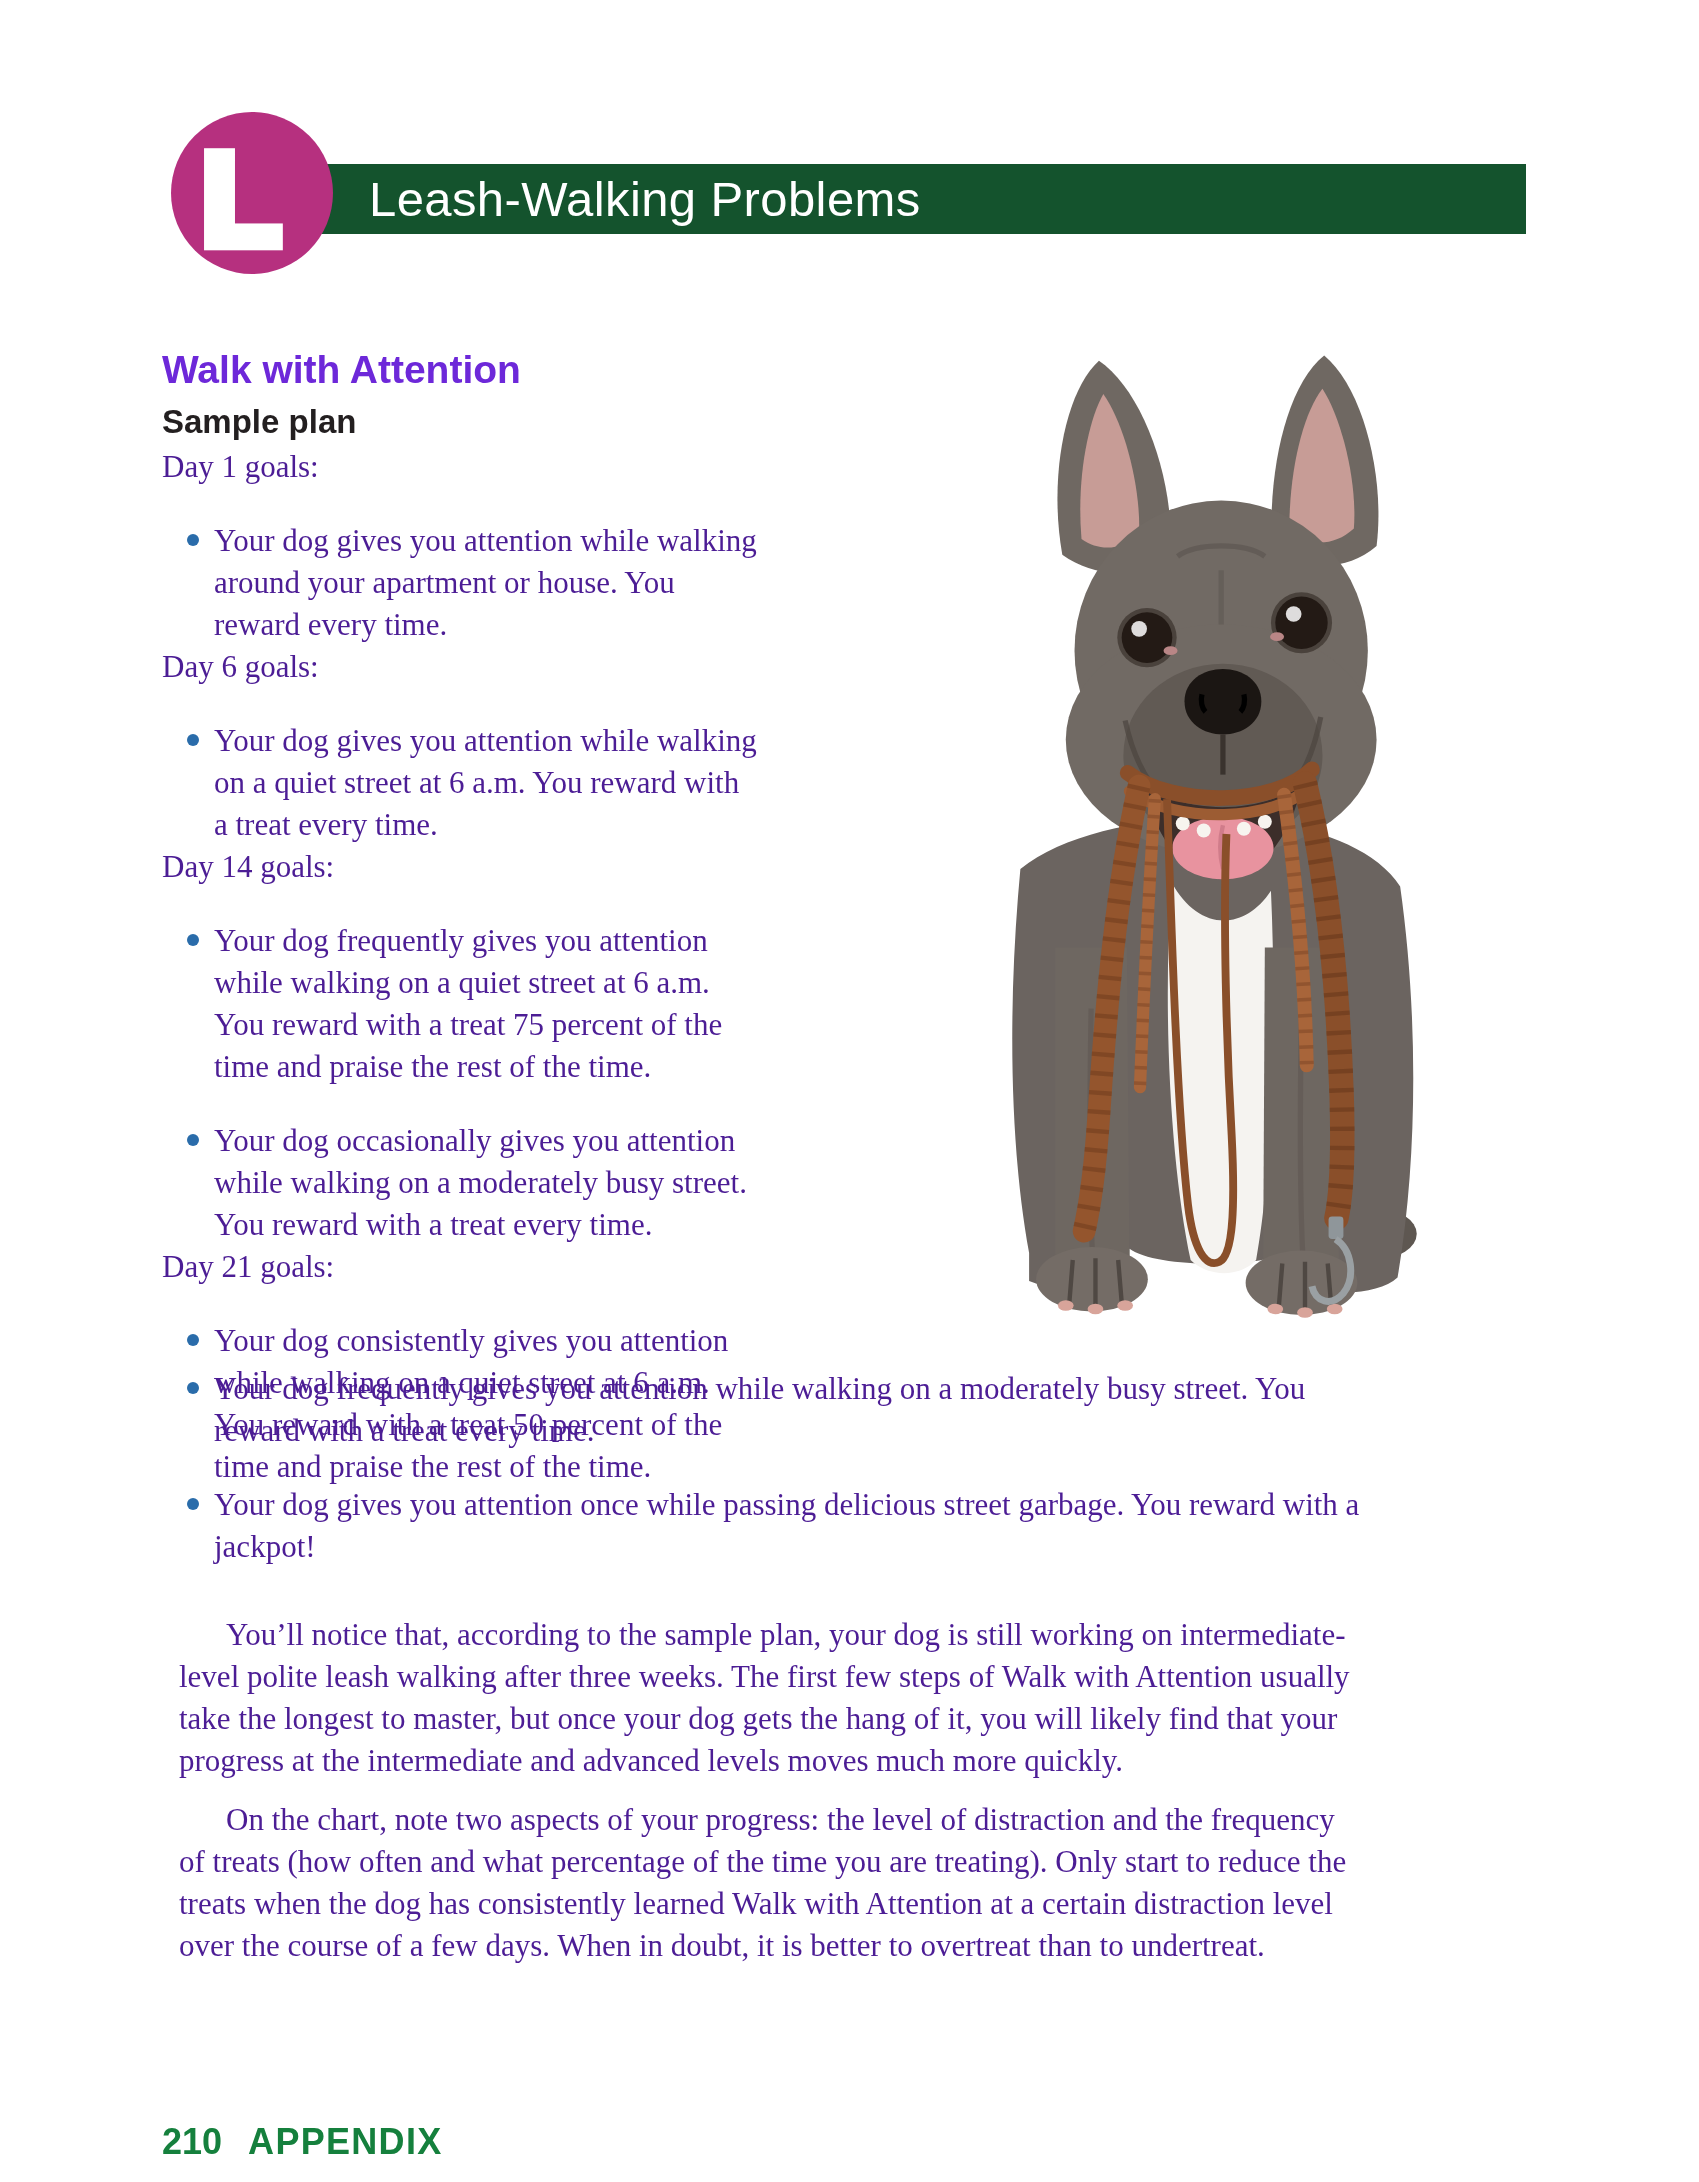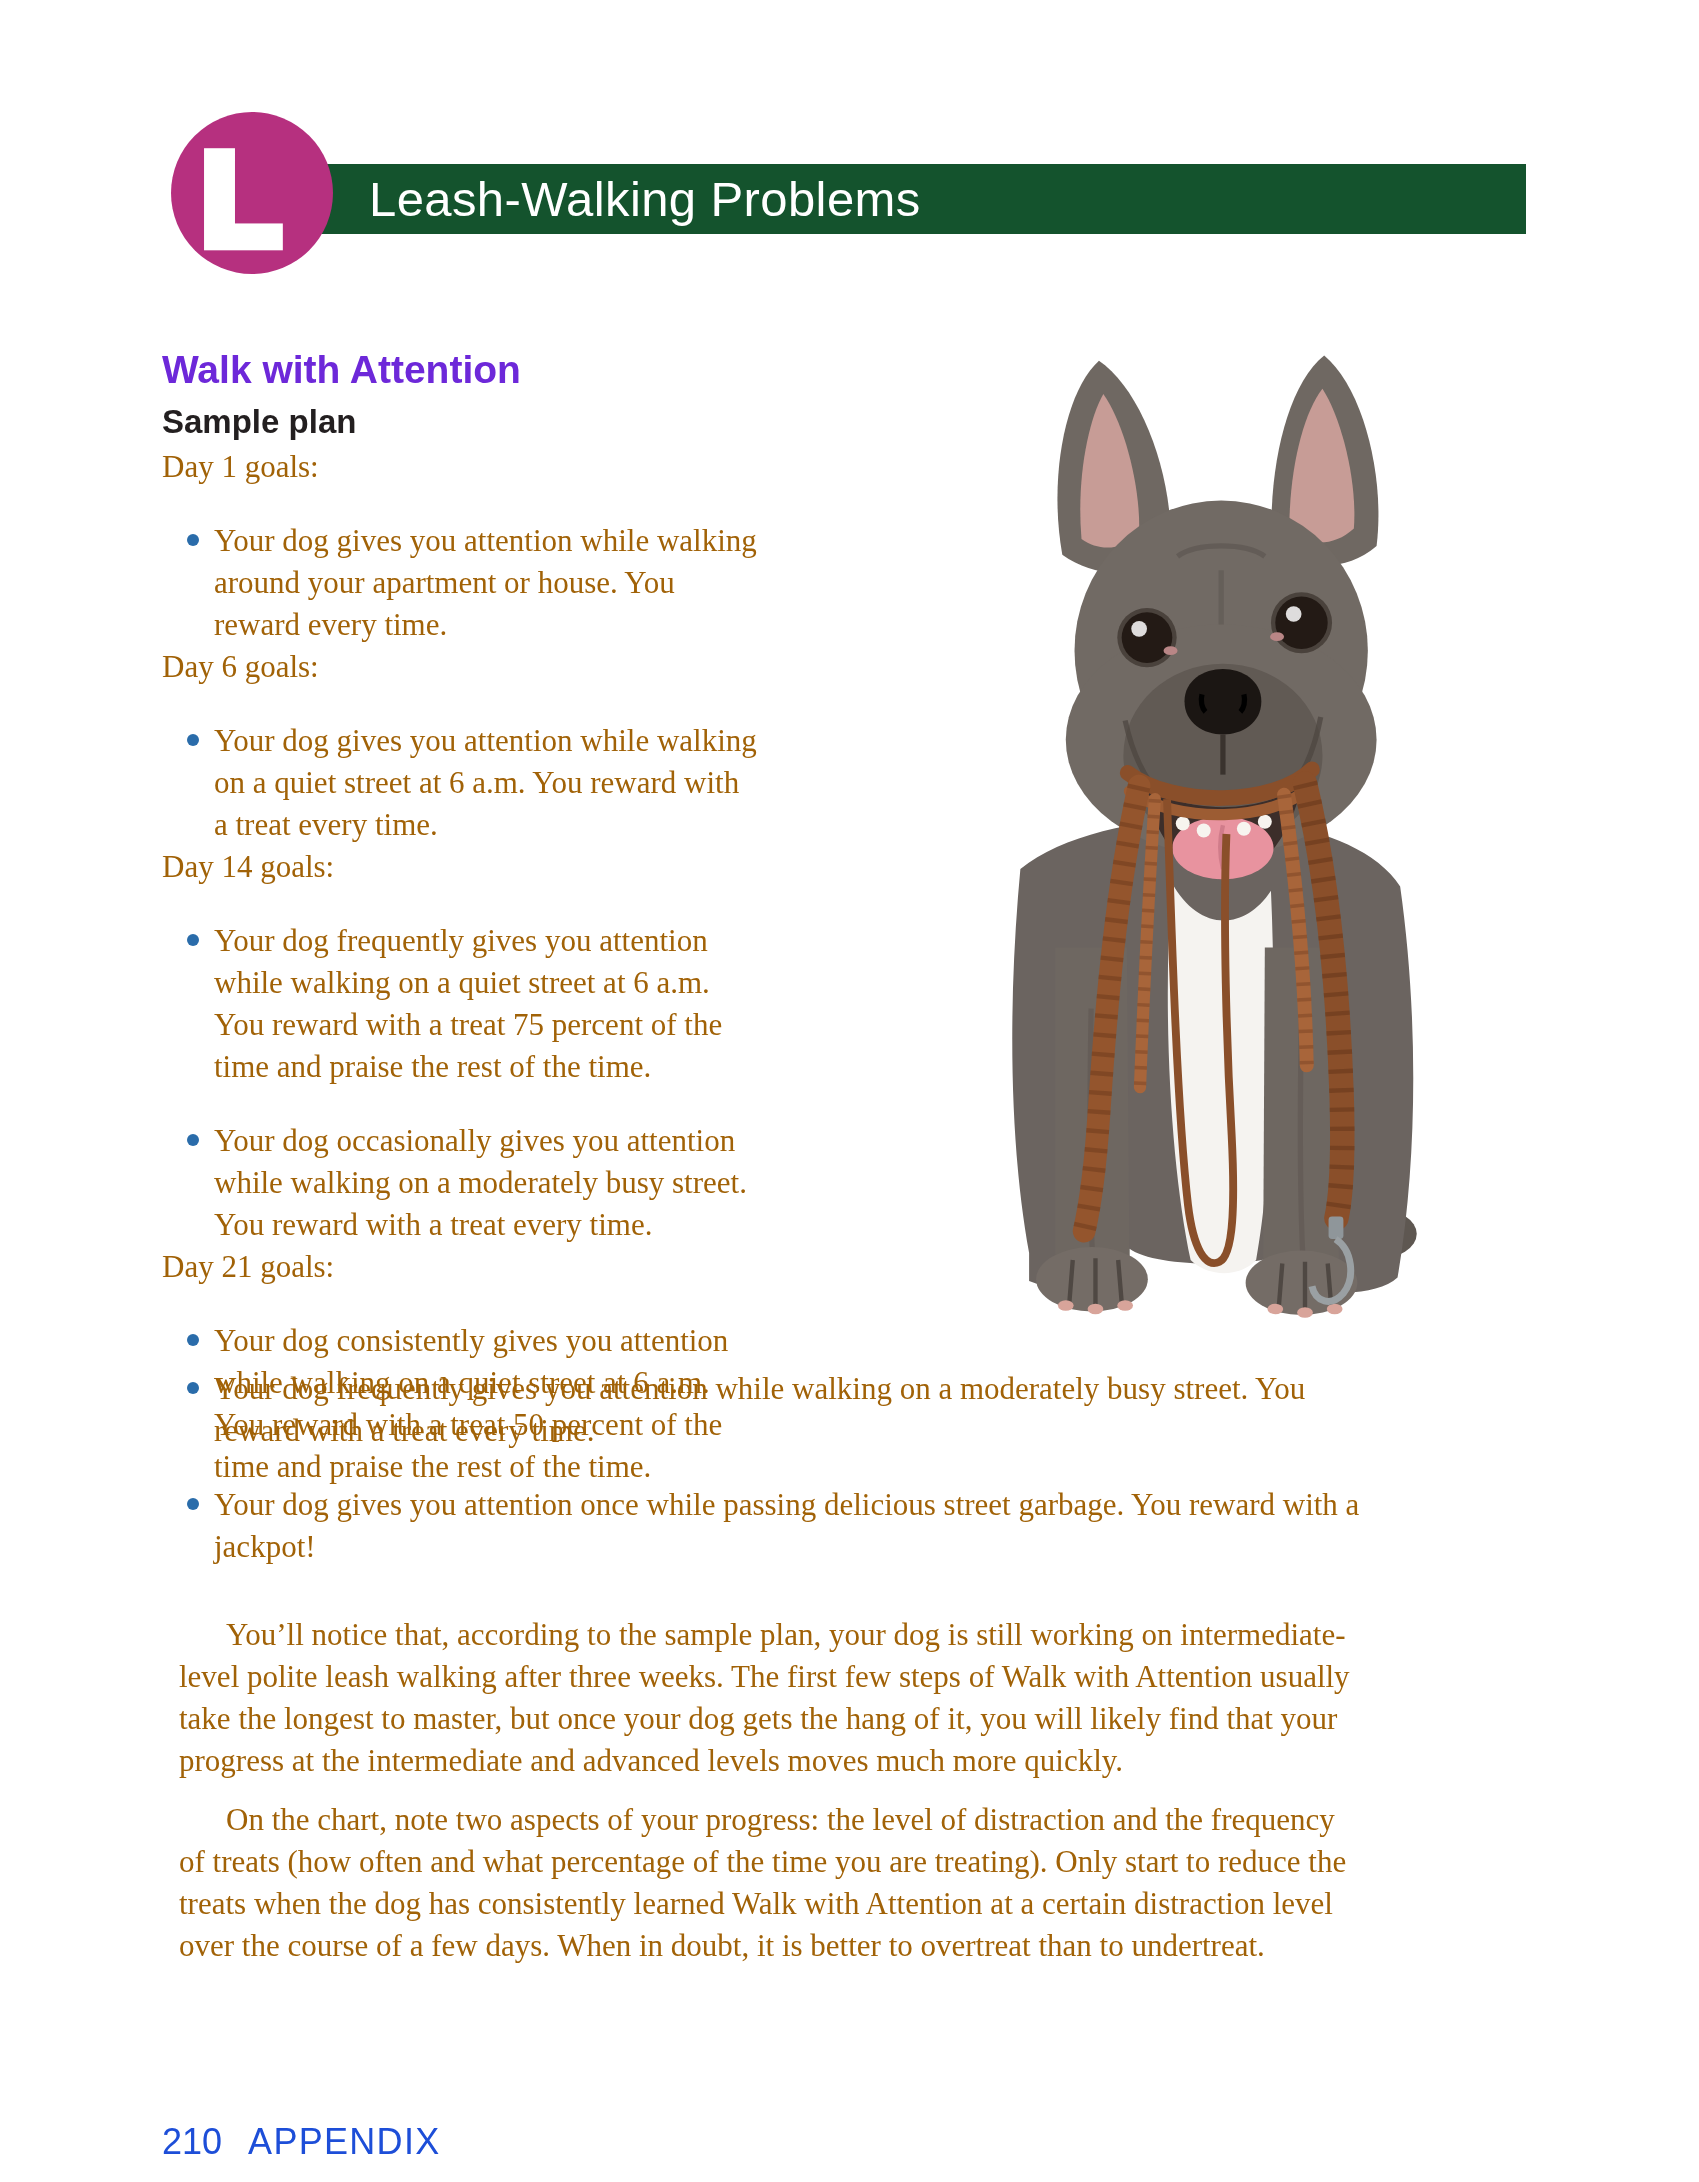--- a/index.html
+++ b/index.html
@@ -15,34 +15,34 @@
         background:#b6307f;z-index:2;}
   .badge-circle svg{position:absolute;left:0;top:0;width:162px;height:162px;}
 
   
   .heading-green{position:absolute;left:162px;top:348px;font-size:39px;font-weight:700;color:#6d28d9;
         font-family:"Liberation Sans",sans-serif;white-space:nowrap;}
   .subheading{position:absolute;left:162px;top:403px;font-size:33px;font-weight:700;color:#231f20;
         font-family:"Liberation Sans",sans-serif;white-space:nowrap;}
 
   
-  .serif{font-family:"Liberation Serif",serif;font-size:31px;line-height:42px;color:#a16207;}
+  .serif{font-family:"Liberation Serif",serif;font-size:31px;line-height:42px;color:#4c1d95;}
   .plan{position:absolute;left:162px;top:446px;width:882px;}
   .day-label{white-space:pre-line;}
   ul.bullets{margin:0;padding:0;list-style:none;}
   li.bullet{position:relative;padding-left:52px;white-space:pre-line;margin-top:32px;}
   li.bullet::before{content:"";position:absolute;left:25px;top:14px;width:12.2px;height:12.2px;
         border-radius:50%;background:#2a6caa;}
   .wide-bullets{position:absolute;left:162px;top:1336px;width:1520px;}
   .paragraphs{position:absolute;left:162px;top:1597px;width:1527px;}
   .paragraphs p{margin:17px;text-indent:47px;white-space:pre-line;}
 
   
   .footer{position:absolute;left:162px;top:2121px;font-family:"Liberation Sans",sans-serif;
-        font-size:36px;font-weight:400;color:#1d4ed8;white-space:nowrap;}
+        font-size:36px;font-weight:700;color:#15803d;white-space:nowrap;}
   .footer .folio{margin-right:26px;}
   .footer .section-label{letter-spacing:1.3px;}
 
   
   .dog{position:absolute;left:968px;top:345px;width:502px;height:978px;z-index:0;}
   .dog svg{width:100%;height:100%;display:block;}
 </style>
 </head>
 <body>
 

